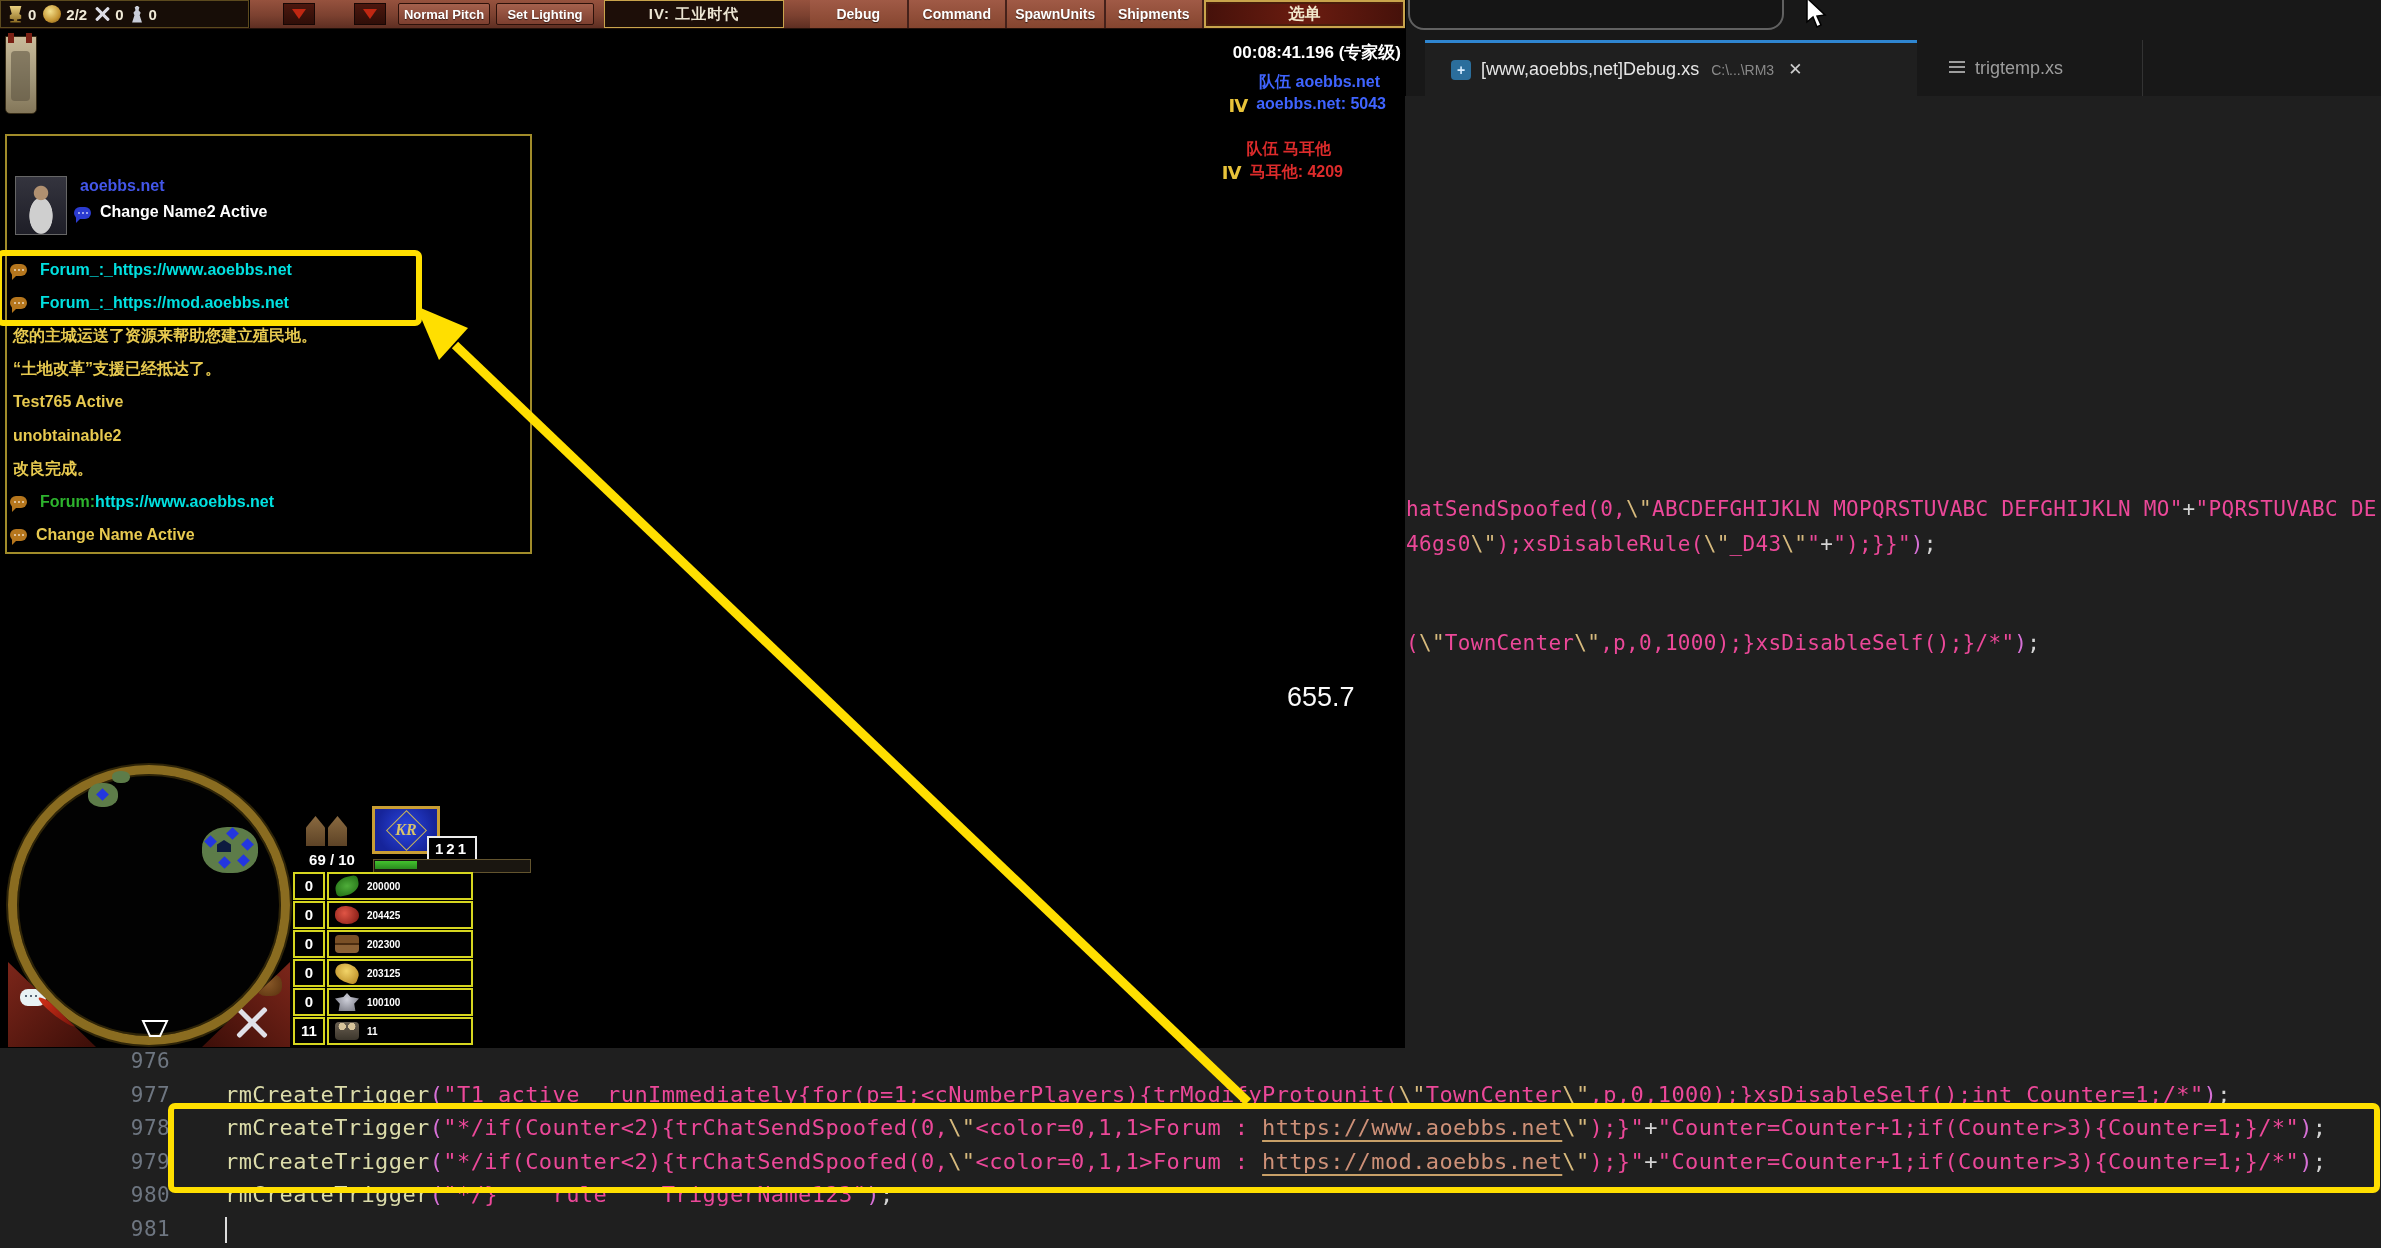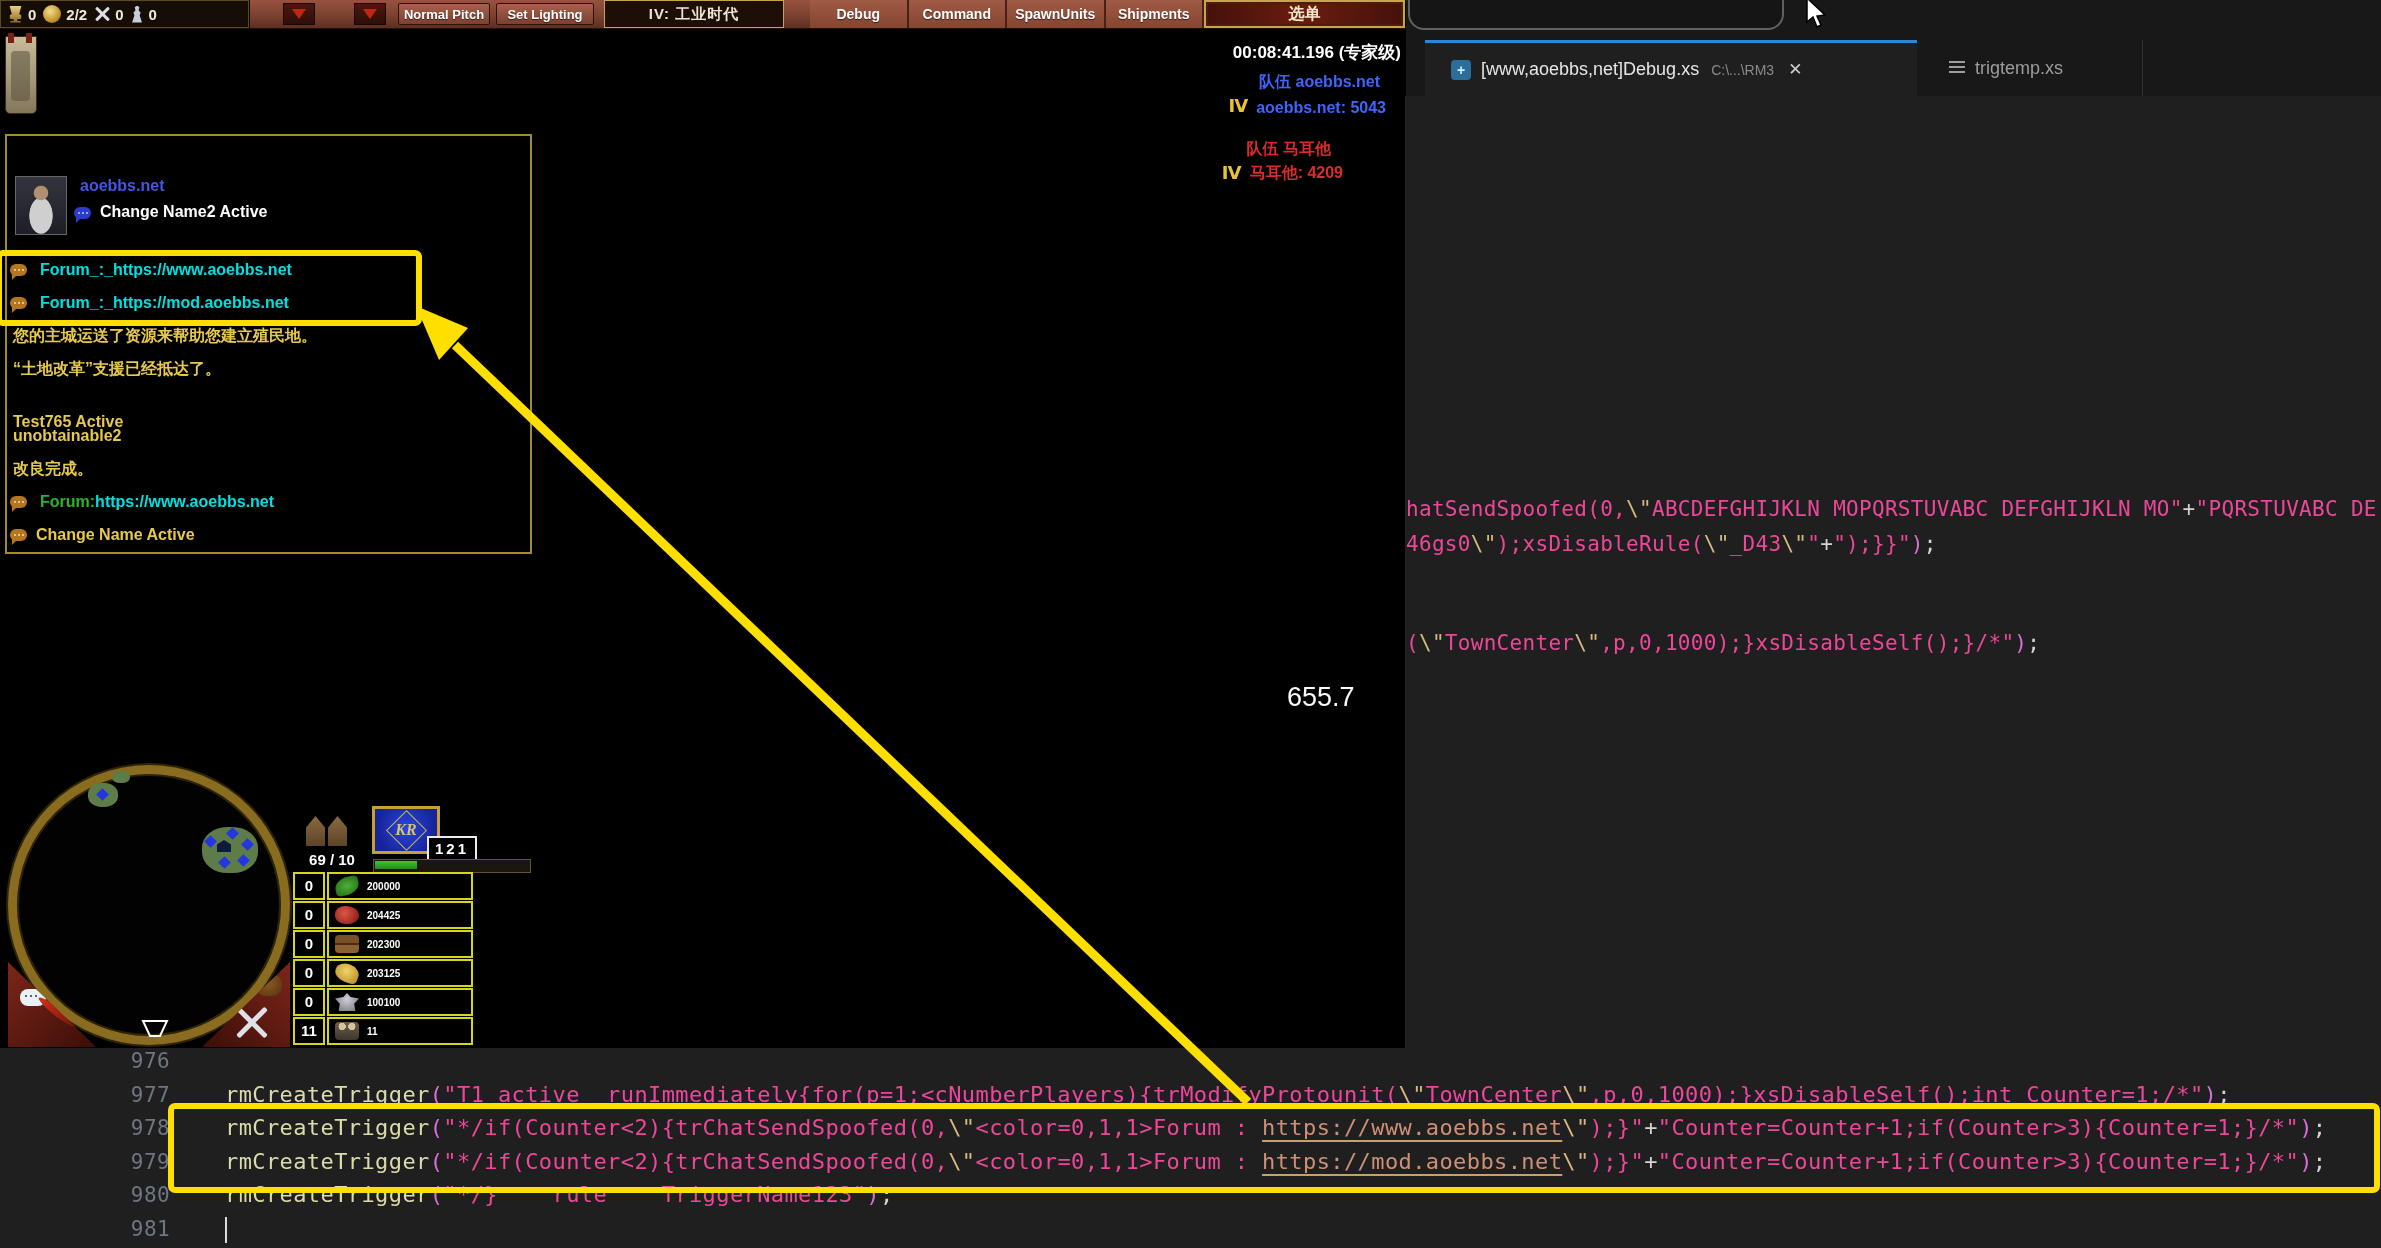--- a/index.html
+++ b/index.html
@@ -56,21 +56,21 @@
   .tbtn{flex:1;background:linear-gradient(#a05a46,#85452f);border-right:2px solid #45211a;color:#fff;font-size:14px;font-weight:bold;text-align:center;line-height:28px;text-shadow:0 1px 1px rgba(0,0,0,.6);}
   #menu-panel{position:absolute;left:1204px;top:0;width:201px;height:28px;background:radial-gradient(circle at 50% 50%,#6b1c10,#45110a);border:2px solid #c9a44c;box-shadow:inset 0 0 0 2px #4a1d0c;box-sizing:border-box;color:#f2e9cd;font-size:16px;font-weight:bold;text-align:center;line-height:24px;}
 
   
   #banner{position:absolute;left:5px;top:36px;width:30px;height:76px;background:linear-gradient(180deg,#c9bb9a,#a3987a 55%,#837659);border:1px solid #362c18;border-radius:0 0 5px 5px;}
   #banner::before{content:"";position:absolute;left:2px;top:-4px;width:6px;height:10px;background:#7a2014;box-shadow:18px 0 #7a2014;}
   #banner-figure{position:absolute;left:5px;top:14px;width:19px;height:50px;background:radial-gradient(circle at 50% 12%,#6e6352 18%,transparent 20%),linear-gradient(#8d markdown0,transparent);background-color:rgba(90,80,62,.55);border-radius:4px;}
 
   
   #timer{position:absolute;top:41px;right:4px;color:#fff;font-size:17px;font-weight:bold;text-shadow:0 1px 2px #000;}
-  .score-line{position:absolute;font-weight:bold;font-size:16px;text-shadow:0 1px 2px #000;display:flex;gap:8px;align-items:flex-end;}
+  .score-line{position:absolute;font-weight:bold;font-size:16px;text-shadow:0 1px 2px #000;display:flex;gap:8px;align-items:flex-start;}
   .score-blue{color:#3f64ff;} .score-red{color:#dc2b2b;}
   .age-roman{color:#e8c33a;font-size:18px;}
 
   
   #chat-header{position:absolute;left:5px;top:100px;width:527px;height:32px;border:2px solid #a18c2a;background:rgba(12,10,2,.92);box-sizing:border-box;display:flex;align-items:center;justify-content:space-between;padding:0 9px;color:#f3ecd6;font-weight:bold;}
   #chat-title{font-size:17px;} #chat-range{font-size:15px;}
   #chat-body{position:absolute;left:5px;top:134px;width:527px;height:420px;border:2px solid #a18c2a;background:rgba(0,0,0,.85);box-sizing:border-box;}
   #chat-avatar{position:absolute;left:15px;top:176px;width:50px;height:57px;border:1px solid #666;background:radial-gradient(circle at 50% 28%,#b09070 14%,rgba(0,0,0,0) 16%),radial-gradient(ellipse at 50% 68%,#cfcfcf 32%,rgba(0,0,0,0) 34%),linear-gradient(#34343e,#1e1e27);}
   #chat-sender{position:absolute;left:80px;top:177px;color:#4356e8;font-weight:bold;font-size:16px;}
   #chat-sender-msg{position:absolute;left:100px;top:203px;color:#fff;font-weight:bold;font-size:16px;}
@@ -240,21 +240,21 @@
         <div class="chat-line" style="top: 290px;">
           <span class="bubble orange"></span>
           <span class="chat-text" style="padding-left: 13px;"><span class="cc-cyan">Forum_:_https://mod.aoebbs.net</span></span>
         </div>
         <div class="chat-line" style="top: 323px;">
           <span class="chat-text" style="padding-left: 3px;"><span class="cc-yellow">您的主城运送了资源来帮助您建立殖民地。</span></span>
         </div>
         <div class="chat-line" style="top: 356px;">
           <span class="chat-text" style="padding-left: 3px;"><span class="cc-yellow">“土地改革”支援已经抵达了。</span></span>
         </div>
-        <div class="chat-line" style="top: 389px; margin-top: 20px;">
+        <div class="chat-line" style="top: 389px;">
           <span class="chat-text" style="padding-left: 3px;"><span class="cc-yellow">Test765 Active</span></span>
         </div>
         <div class="chat-line" style="top: 423px;">
           <span class="chat-text" style="padding-left: 3px;"><span class="cc-yellow">unobtainable2</span></span>
         </div>
         <div class="chat-line" style="top: 456px;">
           <span class="chat-text" style="padding-left: 3px;"><span class="cc-yellow">改良完成。</span></span>
         </div>
         <div class="chat-line" style="top: 489px;">
           <span class="bubble orange"></span>

